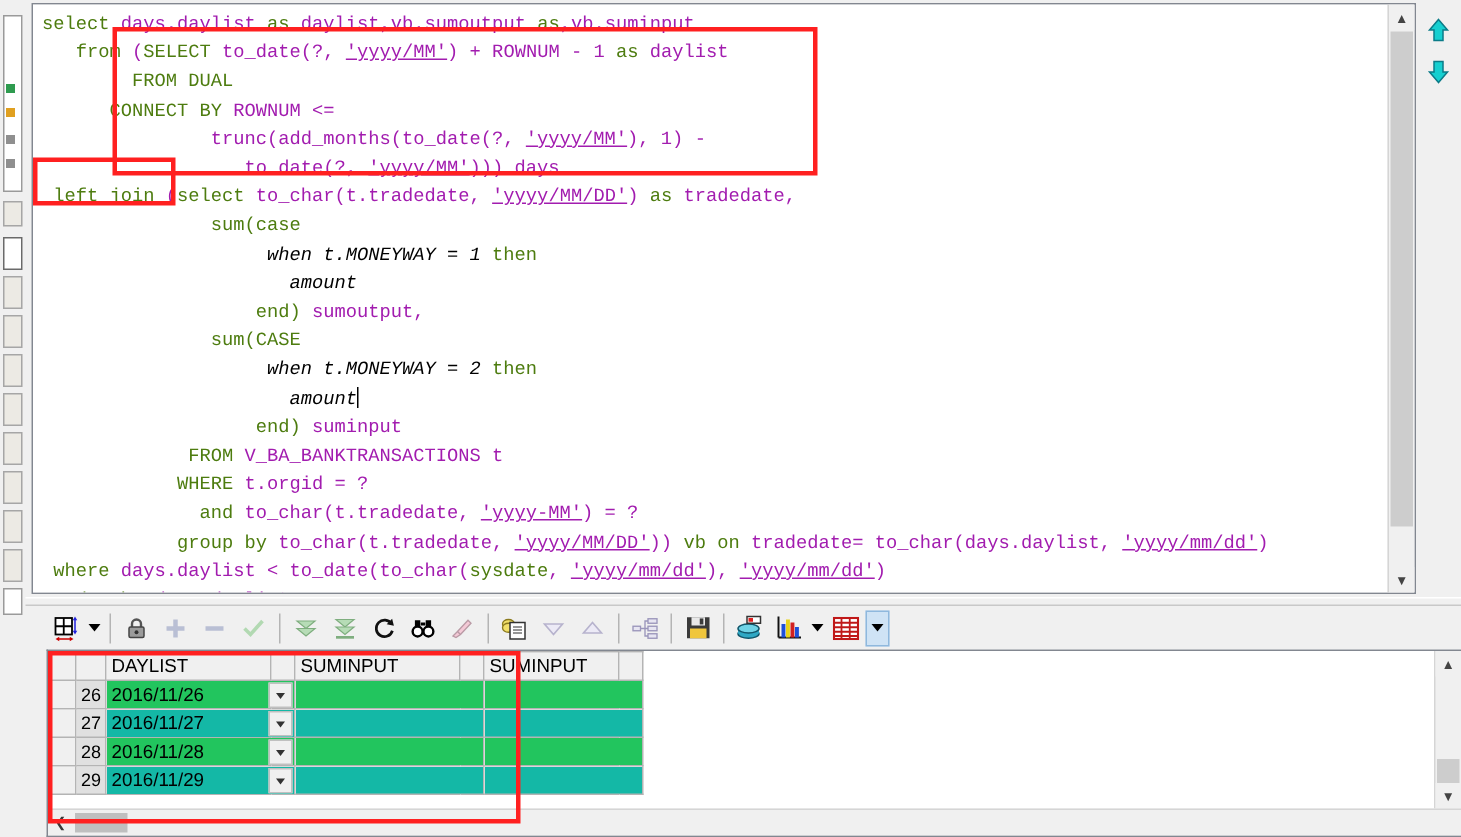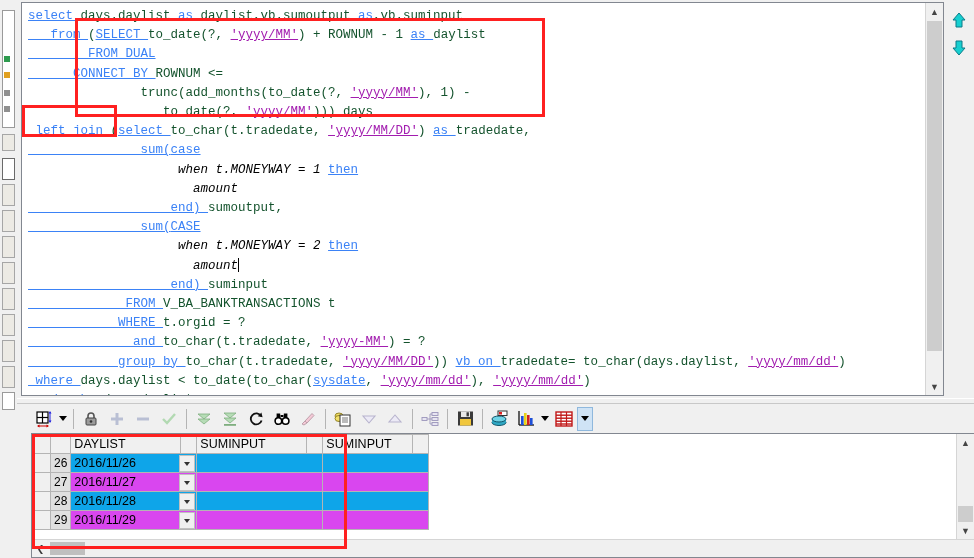--- a/index.html
+++ b/index.html
@@ -89,22 +89,22 @@
   }
   pre.code {
     margin: 0;
     font-family: "Liberation Mono", "DejaVu Sans Mono", monospace;
     font-size: 12.5px;
     line-height: 19.2px;
     color: #0000c8;
     white-space: pre;
     padding-left: 6px;
   }
-  .kw   { color: #3b82f6; text-decoration: underline; }
-  .id   { color: #14532d; }
+  .kw   { color: #4d7c0f; }
+  .id   { color: #a21caf; }
   .str  { color: #a21caf; text-decoration: underline; }
   .plain{ color: #000000; font-style: italic; }
   .caret {
     display: inline-block;
     width: 1px;
     height: 14px;
     background: #000;
     vertical-align: -3px;
     margin-left: 0px;
   }
@@ -256,22 +256,22 @@
     background: #f0f0f0;
     border: 1px solid #c0c0c0;
     display:flex; align-items:center; justify-content:center;
   }
   .dd-tri {
     width: 0;height: 0;
     border-left: 3px solid transparent;
     border-right: 3px solid transparent;
     border-top: 4px solid #333;
   }
-  tr.even td:not(.rownum):not(.spacer) { background: #0ea5e9; }
-  tr.odd  td:not(.rownum):not(.spacer) { background: #d946ef; }
+  tr.even td:not(.rownum):not(.spacer) { background: #22c55e; }
+  tr.odd  td:not(.rownum):not(.spacer) { background: #14b8a6; }
 
   
   .hscroll {
     height: 17px;
     background: #f0f0f0;
     border-top: 1px solid #d5d5d5;
     position: relative;
     display: flex;
     align-items: center;
   }

